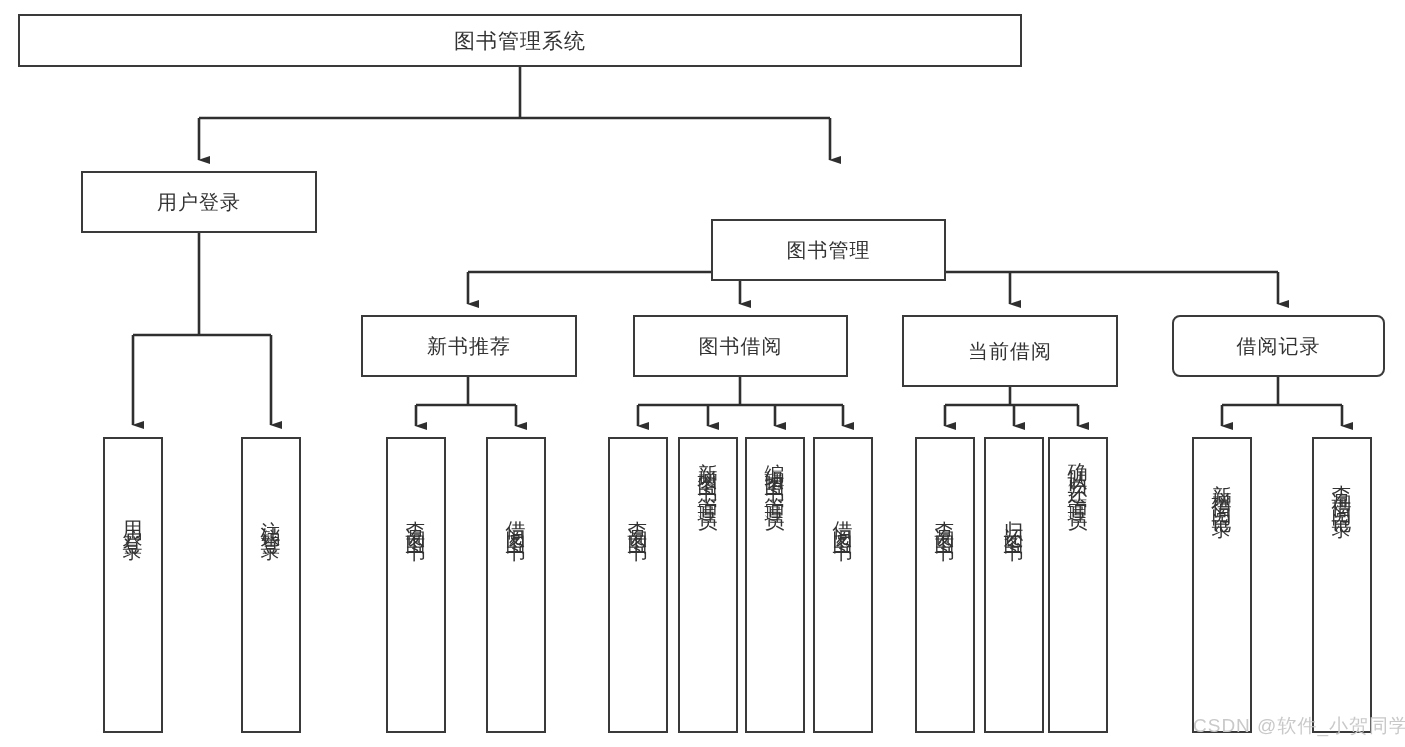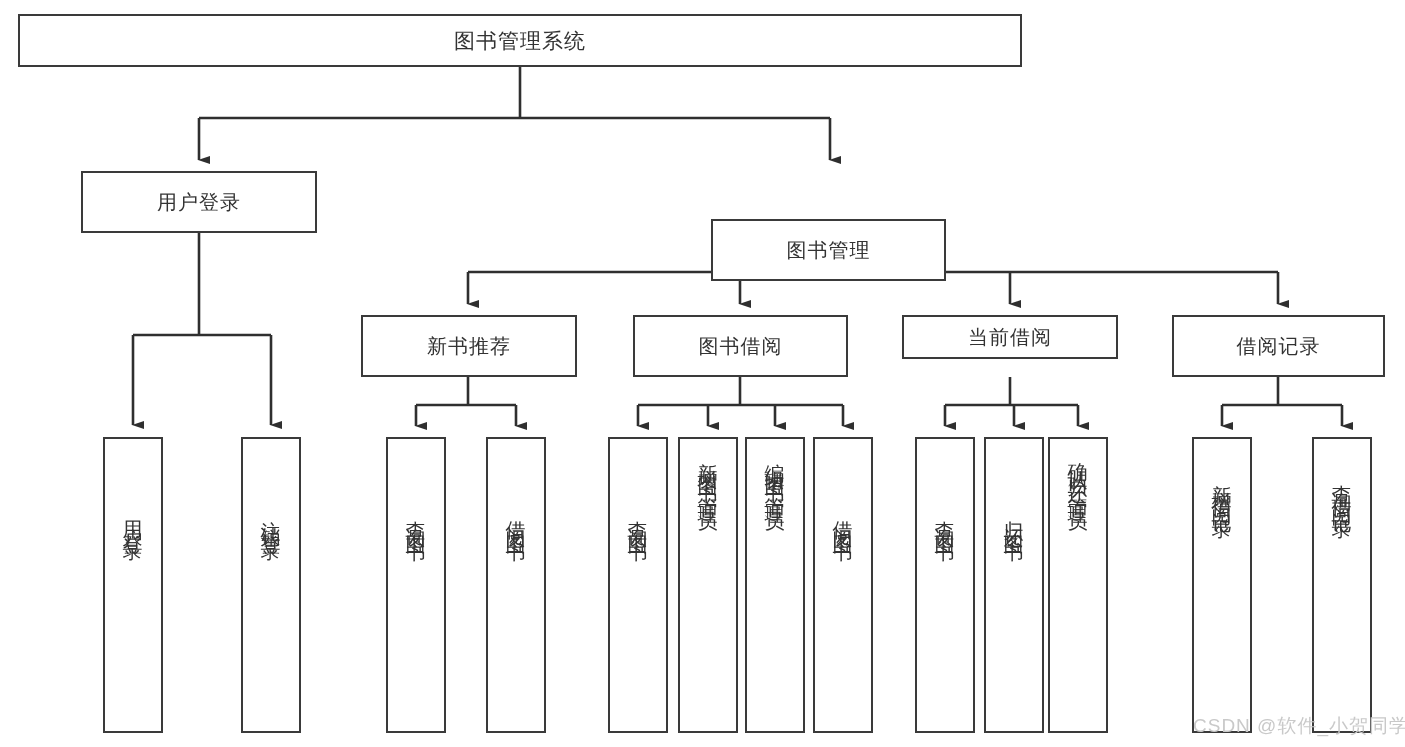--- a/index.html
+++ b/index.html
@@ -111,24 +111,24 @@
   <div class="node h" style="left:711px;top:171px;width:235px;height:62px;margin-top:48px;">
     <span>图书管理</span>
   </div>
 
   <div class="node h" style="left:633px;top:315px;width:215px;height:62px;">
     <span>图书借阅</span>
   </div>
   <div class="node h" style="left:361px;top:315px;width:216px;height:62px;">
     <span>新书推荐</span>
   </div>
-  <div class="node h" style="left:902px;top:315px;width:216px;height:44px;">
+  <div class="node h" style="left:902px;top:315px;width:216px;height:72px;">
     <span>当前借阅</span>
   </div>
-  <div class="node h" style="left:1172px;top:315px;width:213px;height:62px;">
+  <div class="node h" style="left:1172px;top:315px;width:213px;height:62px;border-radius:8px;">
     <span>借阅记录</span>
   </div>
 
   <div class="node v" style="left:103px;top:437px;width:60px;height:296px;padding-top:66px;">
     <span class="vtext">用户登录</span>
   </div>
   <div class="node v" style="left:241px;top:437px;width:60px;height:296px;padding-top:66px;">
     <span class="vtext">注销登录</span>
   </div>
 

